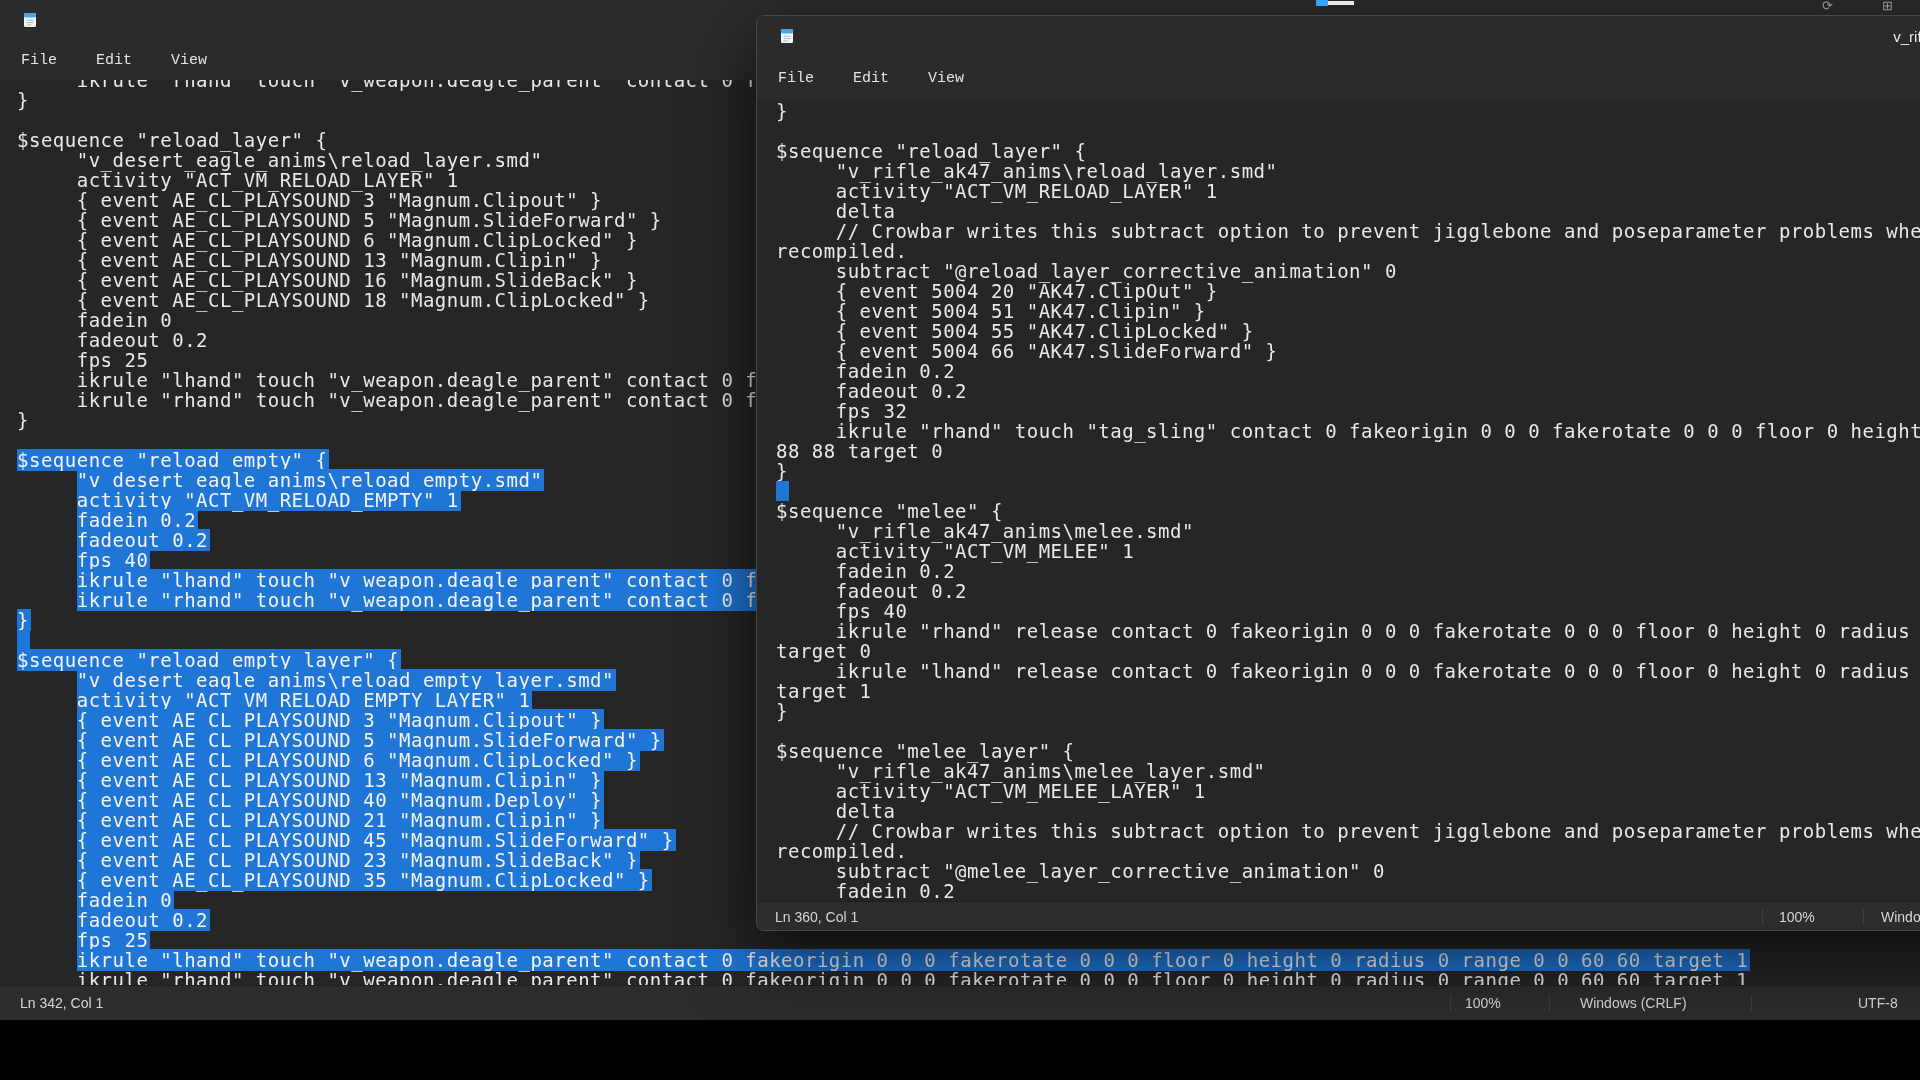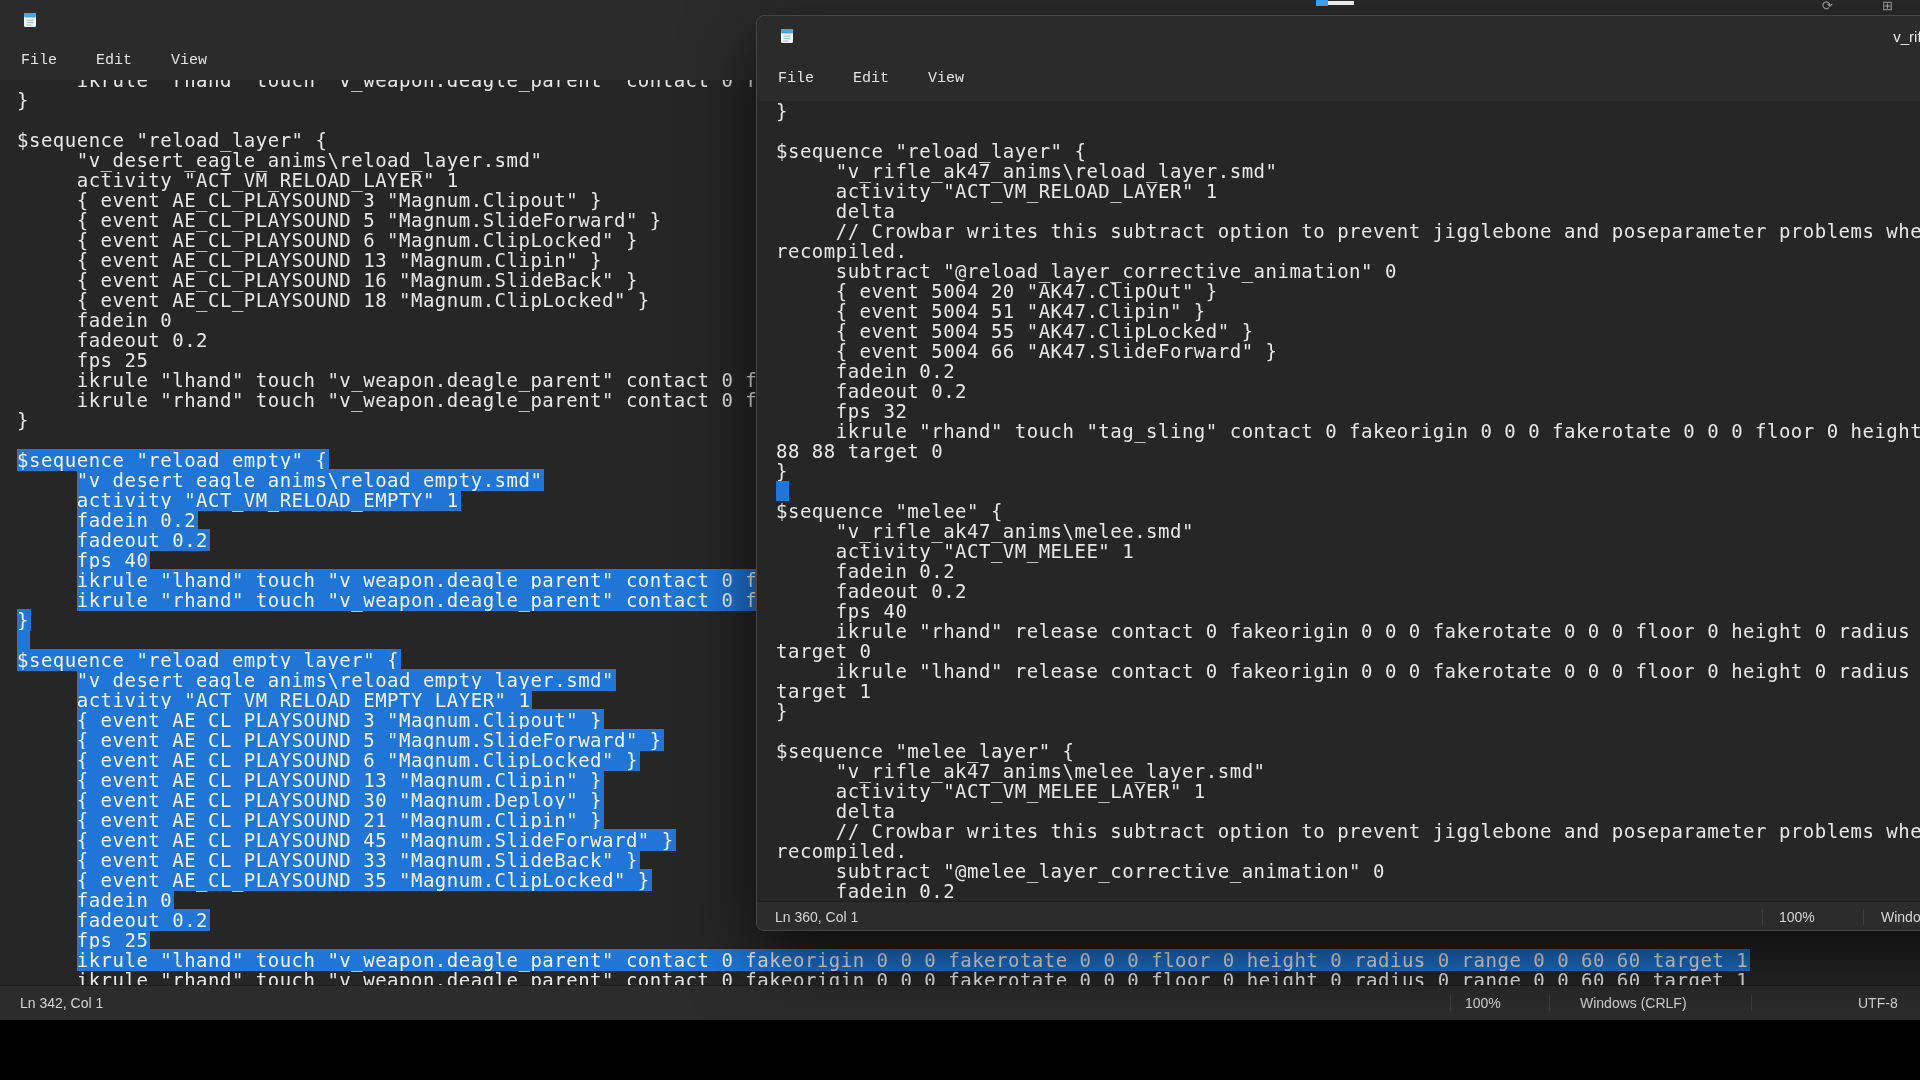--- a/index.html
+++ b/index.html
@@ -122,24 +122,24 @@
         <div class="code-line"><span>	</span><span class="sel">ikrule "rhand" touch "v_weapon.deagle_parent" contact 0 fakeorigin 0 0 0 fakerotate 0 0 0 floor 0 height 0 radius 0 range 0 0 60 60 target 1</span></div>
         <div class="code-line"><span class="sel">}</span></div>
         <div class="code-line"><span class="sel nl"></span></div>
         <div class="code-line"><span class="sel">$sequence "reload_empty_layer" {</span></div>
         <div class="code-line"><span>	</span><span class="sel">"v_desert_eagle_anims\reload_empty_layer.smd"</span></div>
         <div class="code-line"><span>	</span><span class="sel">activity "ACT_VM_RELOAD_EMPTY_LAYER" 1</span></div>
         <div class="code-line"><span>	</span><span class="sel">{ event AE_CL_PLAYSOUND 3 "Magnum.Clipout" }</span></div>
         <div class="code-line"><span>	</span><span class="sel">{ event AE_CL_PLAYSOUND 5 "Magnum.SlideForward" }</span></div>
         <div class="code-line"><span>	</span><span class="sel">{ event AE_CL_PLAYSOUND 6 "Magnum.ClipLocked" }</span></div>
         <div class="code-line"><span>	</span><span class="sel">{ event AE_CL_PLAYSOUND 13 "Magnum.Clipin" }</span></div>
-        <div class="code-line"><span>	</span><span class="sel">{ event AE_CL_PLAYSOUND 30 "Magnum.Deploy" }</span></div>
+        <div class="code-line"><span>	</span><span class="sel">{ event AE_CL_PLAYSOUND 40 "Magnum.Deploy" }</span></div>
         <div class="code-line"><span>	</span><span class="sel">{ event AE_CL_PLAYSOUND 21 "Magnum.Clipin" }</span></div>
         <div class="code-line"><span>	</span><span class="sel">{ event AE_CL_PLAYSOUND 45 "Magnum.SlideForward" }</span></div>
-        <div class="code-line"><span>	</span><span class="sel">{ event AE_CL_PLAYSOUND 33 "Magnum.SlideBack" }</span></div>
+        <div class="code-line"><span>	</span><span class="sel">{ event AE_CL_PLAYSOUND 23 "Magnum.SlideBack" }</span></div>
         <div class="code-line"><span>	</span><span class="sel">{ event AE_CL_PLAYSOUND 35 "Magnum.ClipLocked" }</span></div>
         <div class="code-line"><span>	</span><span class="sel">fadein 0</span></div>
         <div class="code-line"><span>	</span><span class="sel">fadeout 0.2</span></div>
         <div class="code-line"><span>	</span><span class="sel">fps 25</span></div>
         <div class="code-line"><span>	</span><span class="sel">ikrule "lhand" touch "v_weapon.deagle_parent" contact 0 fakeorigin 0 0 0 fakerotate 0 0 0 floor 0 height 0 radius 0 range 0 0 60 60 target 1</span></div>
         <div class="code-line">	ikrule "rhand" touch "v_weapon.deagle_parent" contact 0 fakeorigin 0 0 0 fakerotate 0 0 0 floor 0 height 0 radius 0 range 0 0 60 60 target 1</div>
       </div>
     <div class="statusbar">
       <span style="left:20px">Ln 342, Col 1</span>
       <i class="status-divider" style="left:1450px"></i>

